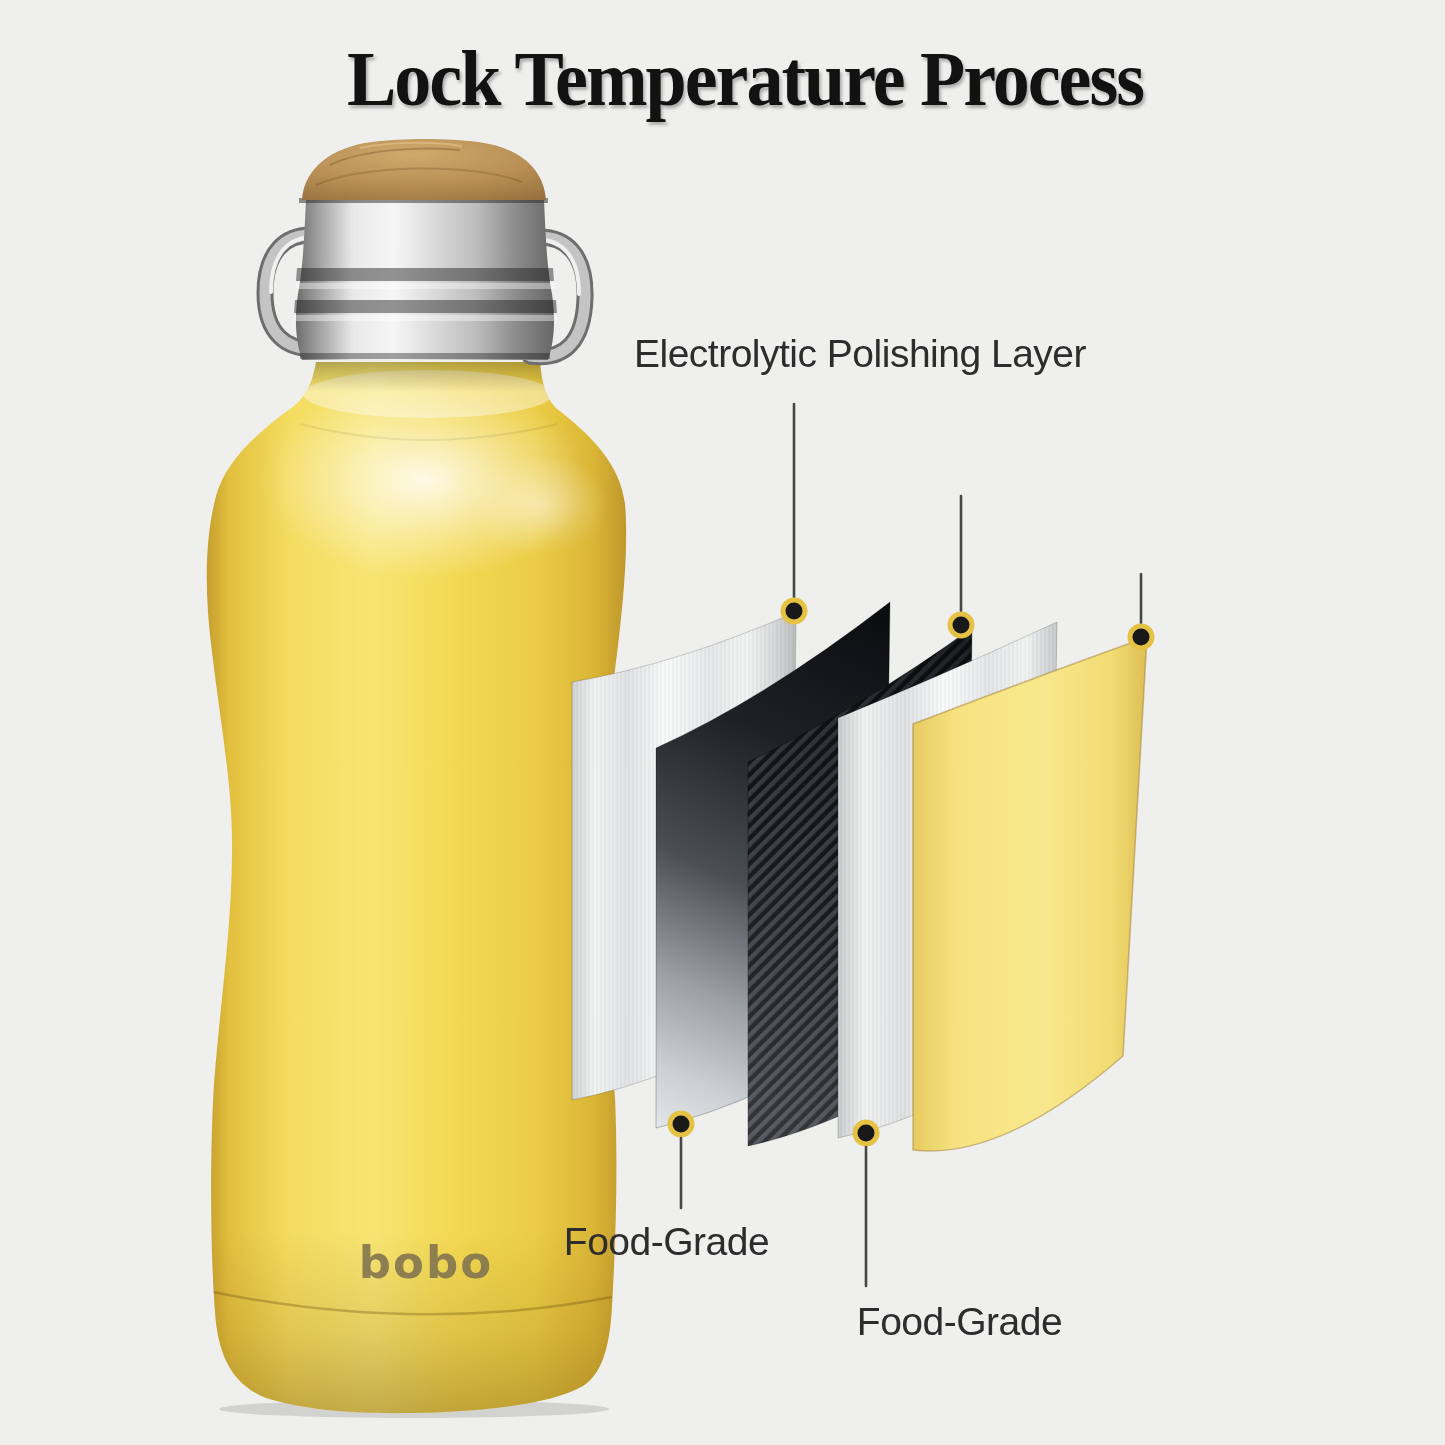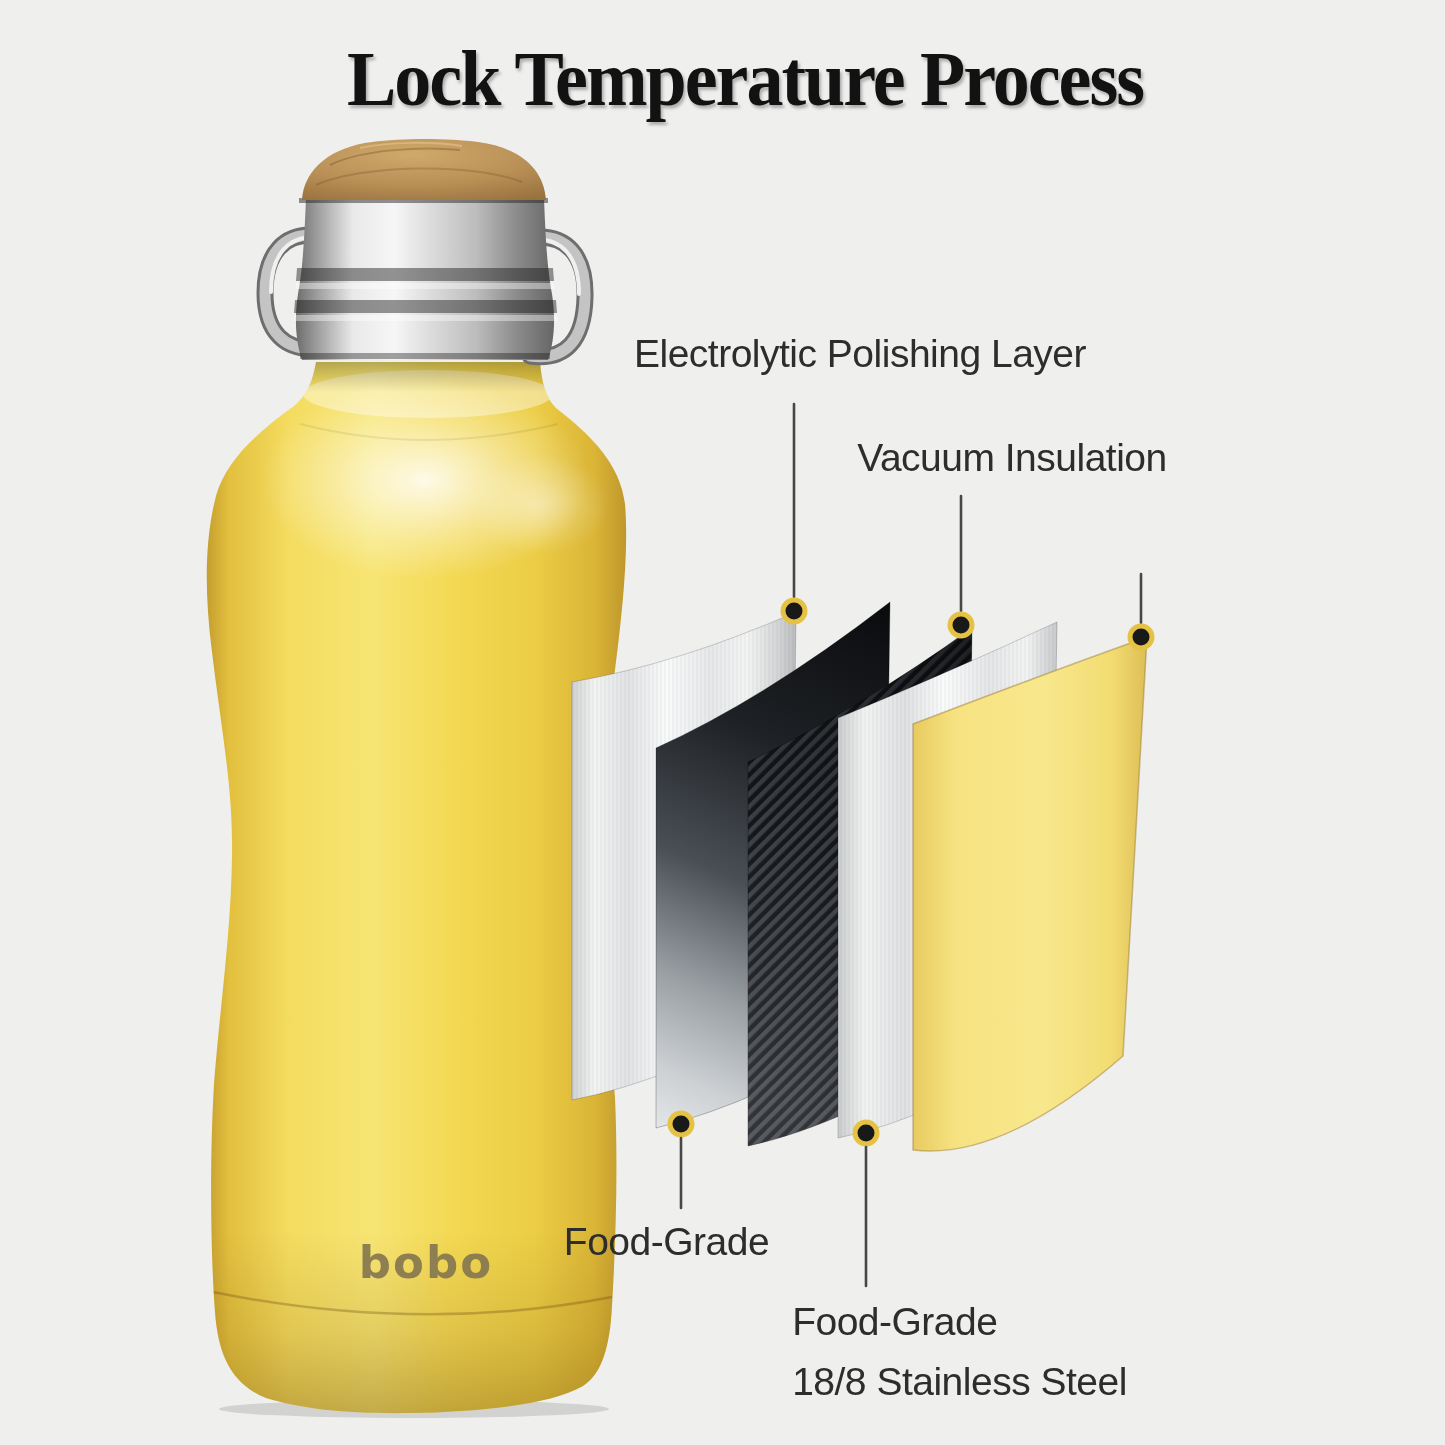--- a/index.html
+++ b/index.html
@@ -237,27 +237,25 @@
         <circle cx="866" cy="1133" r="8.5" fill="#191919"></circle>
         <line x1="866" y1="1147" x2="866" y2="1286" stroke="#474747" stroke-width="2.6"></line>
       </g>
     </g>
   </svg>
 
   <div class="page-title">Lock Temperature Process</div>
 
   <div class="callout-label" style="left:860px;top:332px;">Electrolytic Polishing Layer</div>
 
-  <div class="callout-label" style="left:1012px;top:436px;">Vacuum Insulation</div>
 
 
   <div class="callout-label two-line" style="left:662px;top:1212px;">
     <span class="line">Food-Grade</span>
   </div>
 
   <div class="callout-label two-line" style="left:955px;top:1292px;">
     <span class="line">Food-Grade</span>
-    <span class="line">18/8 Stainless Steel</span>
   </div>
 
   <div class="brand-logo">bobo</div>
 
 </div>
 
 </body></html>

